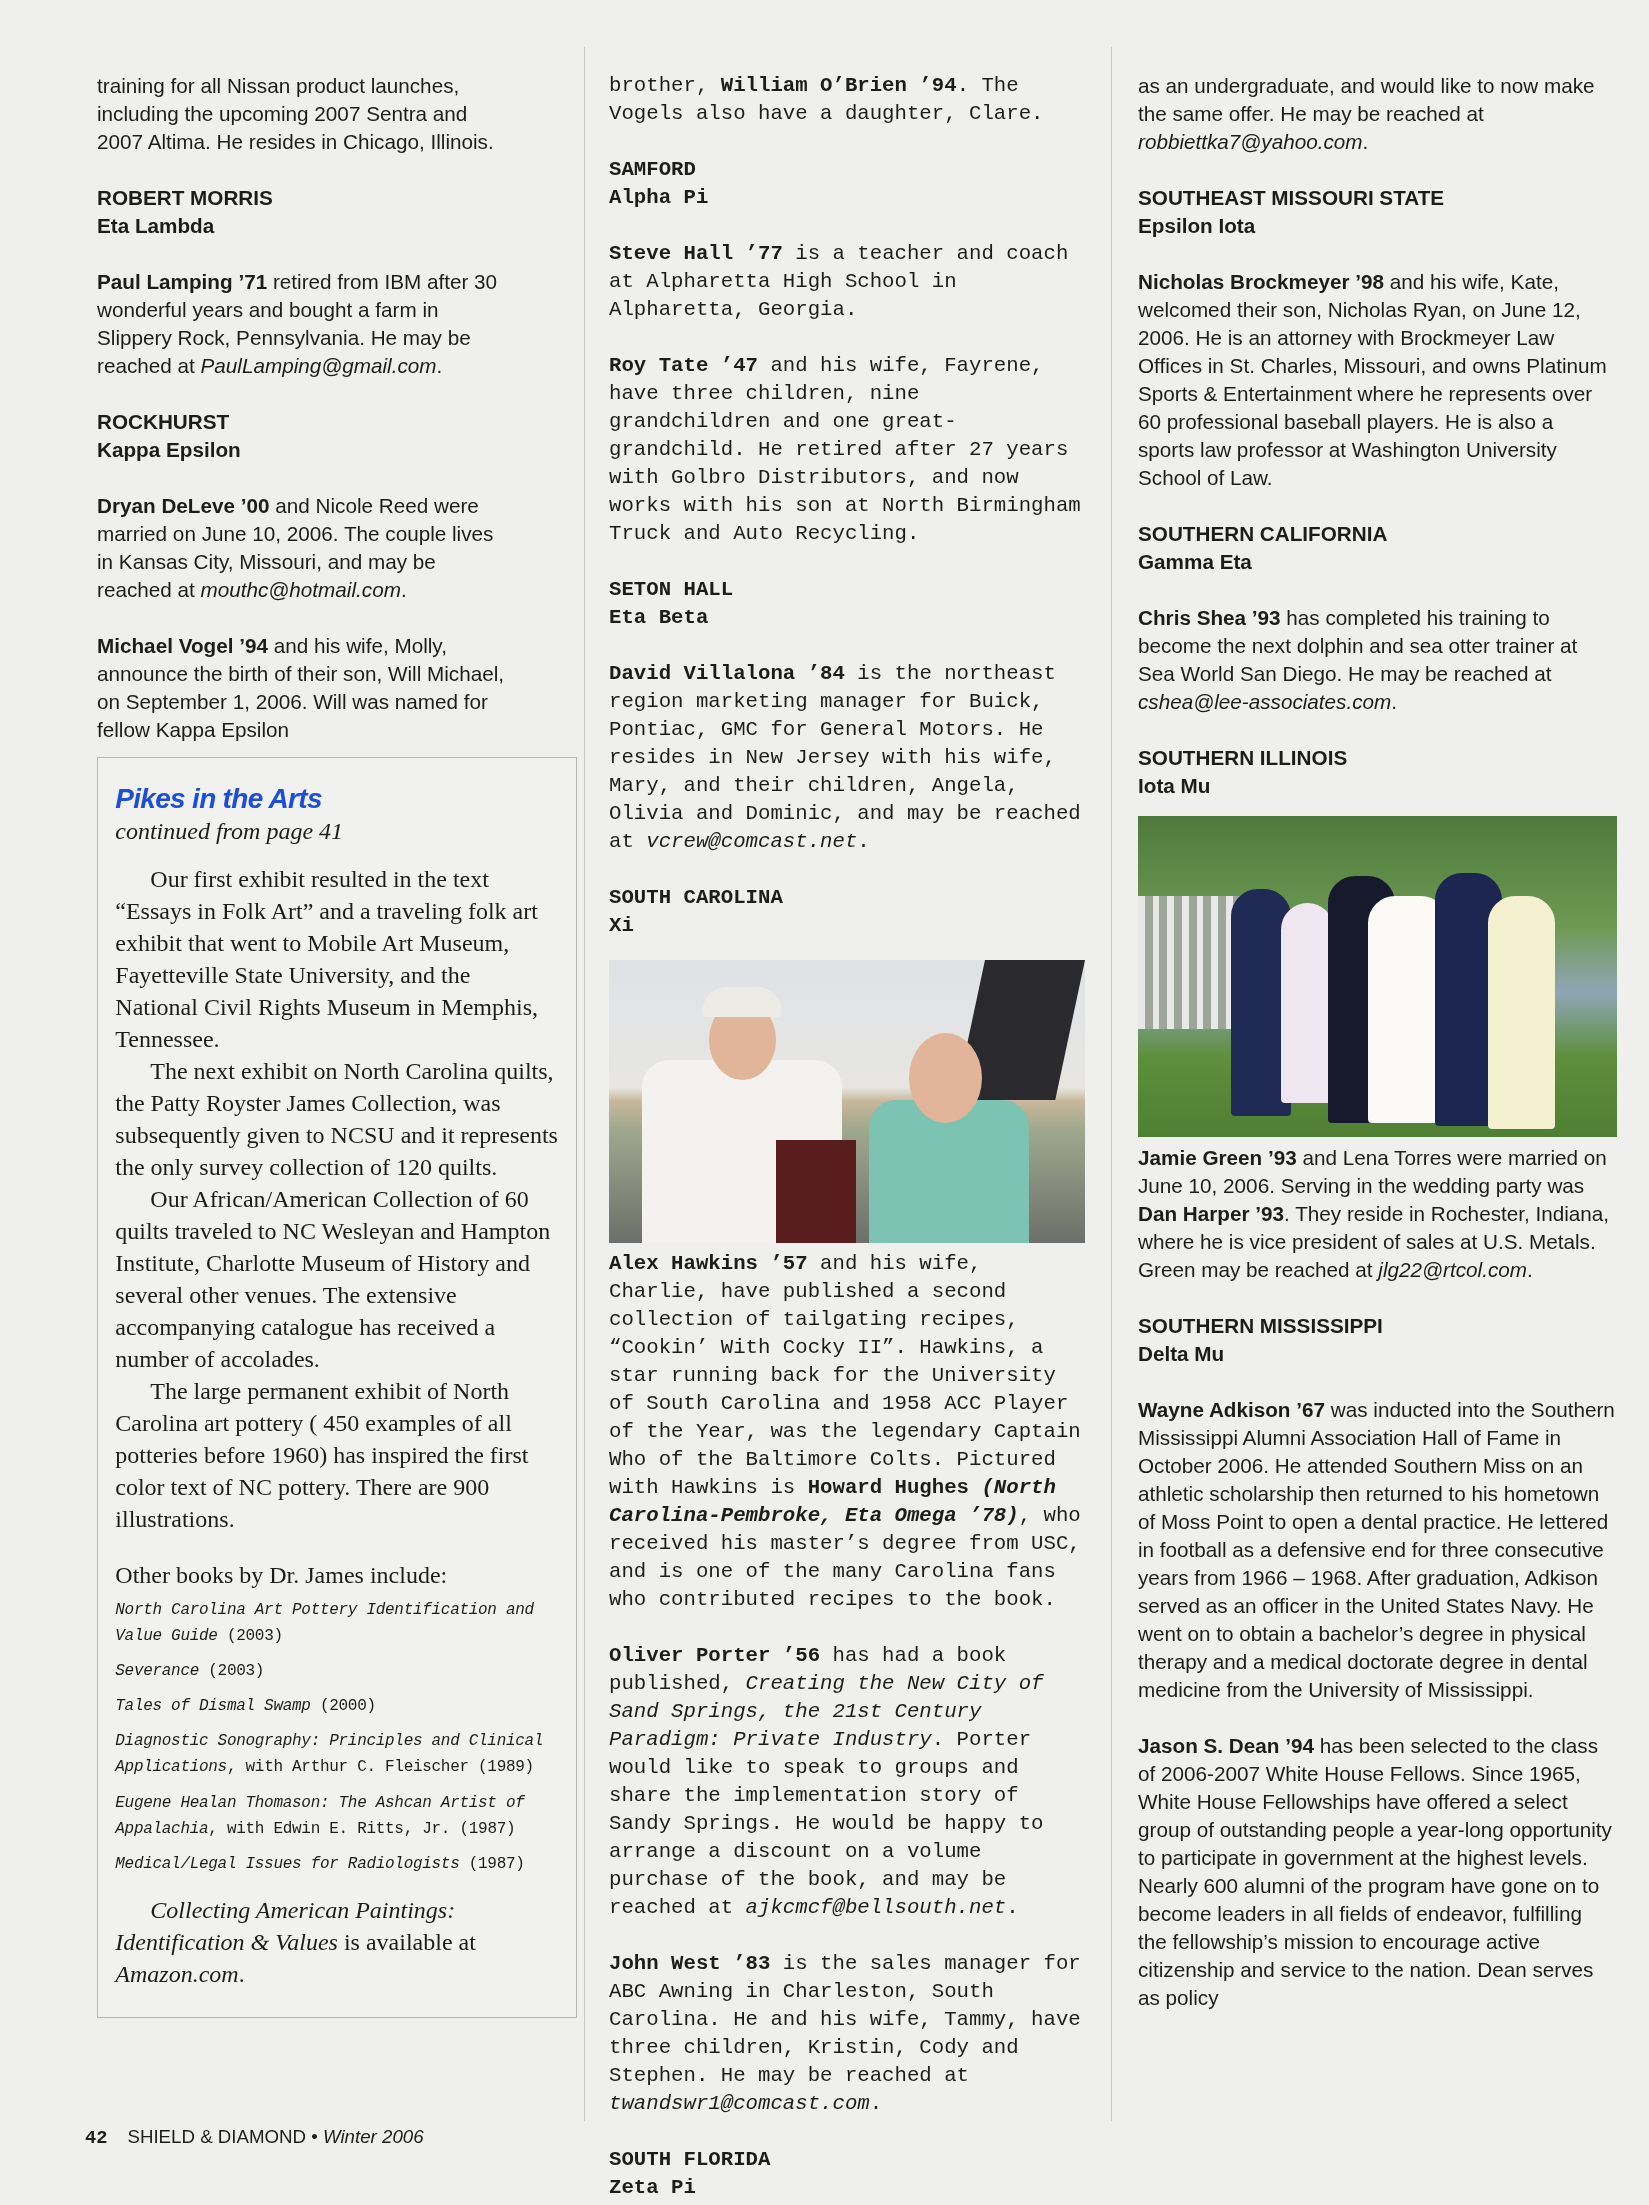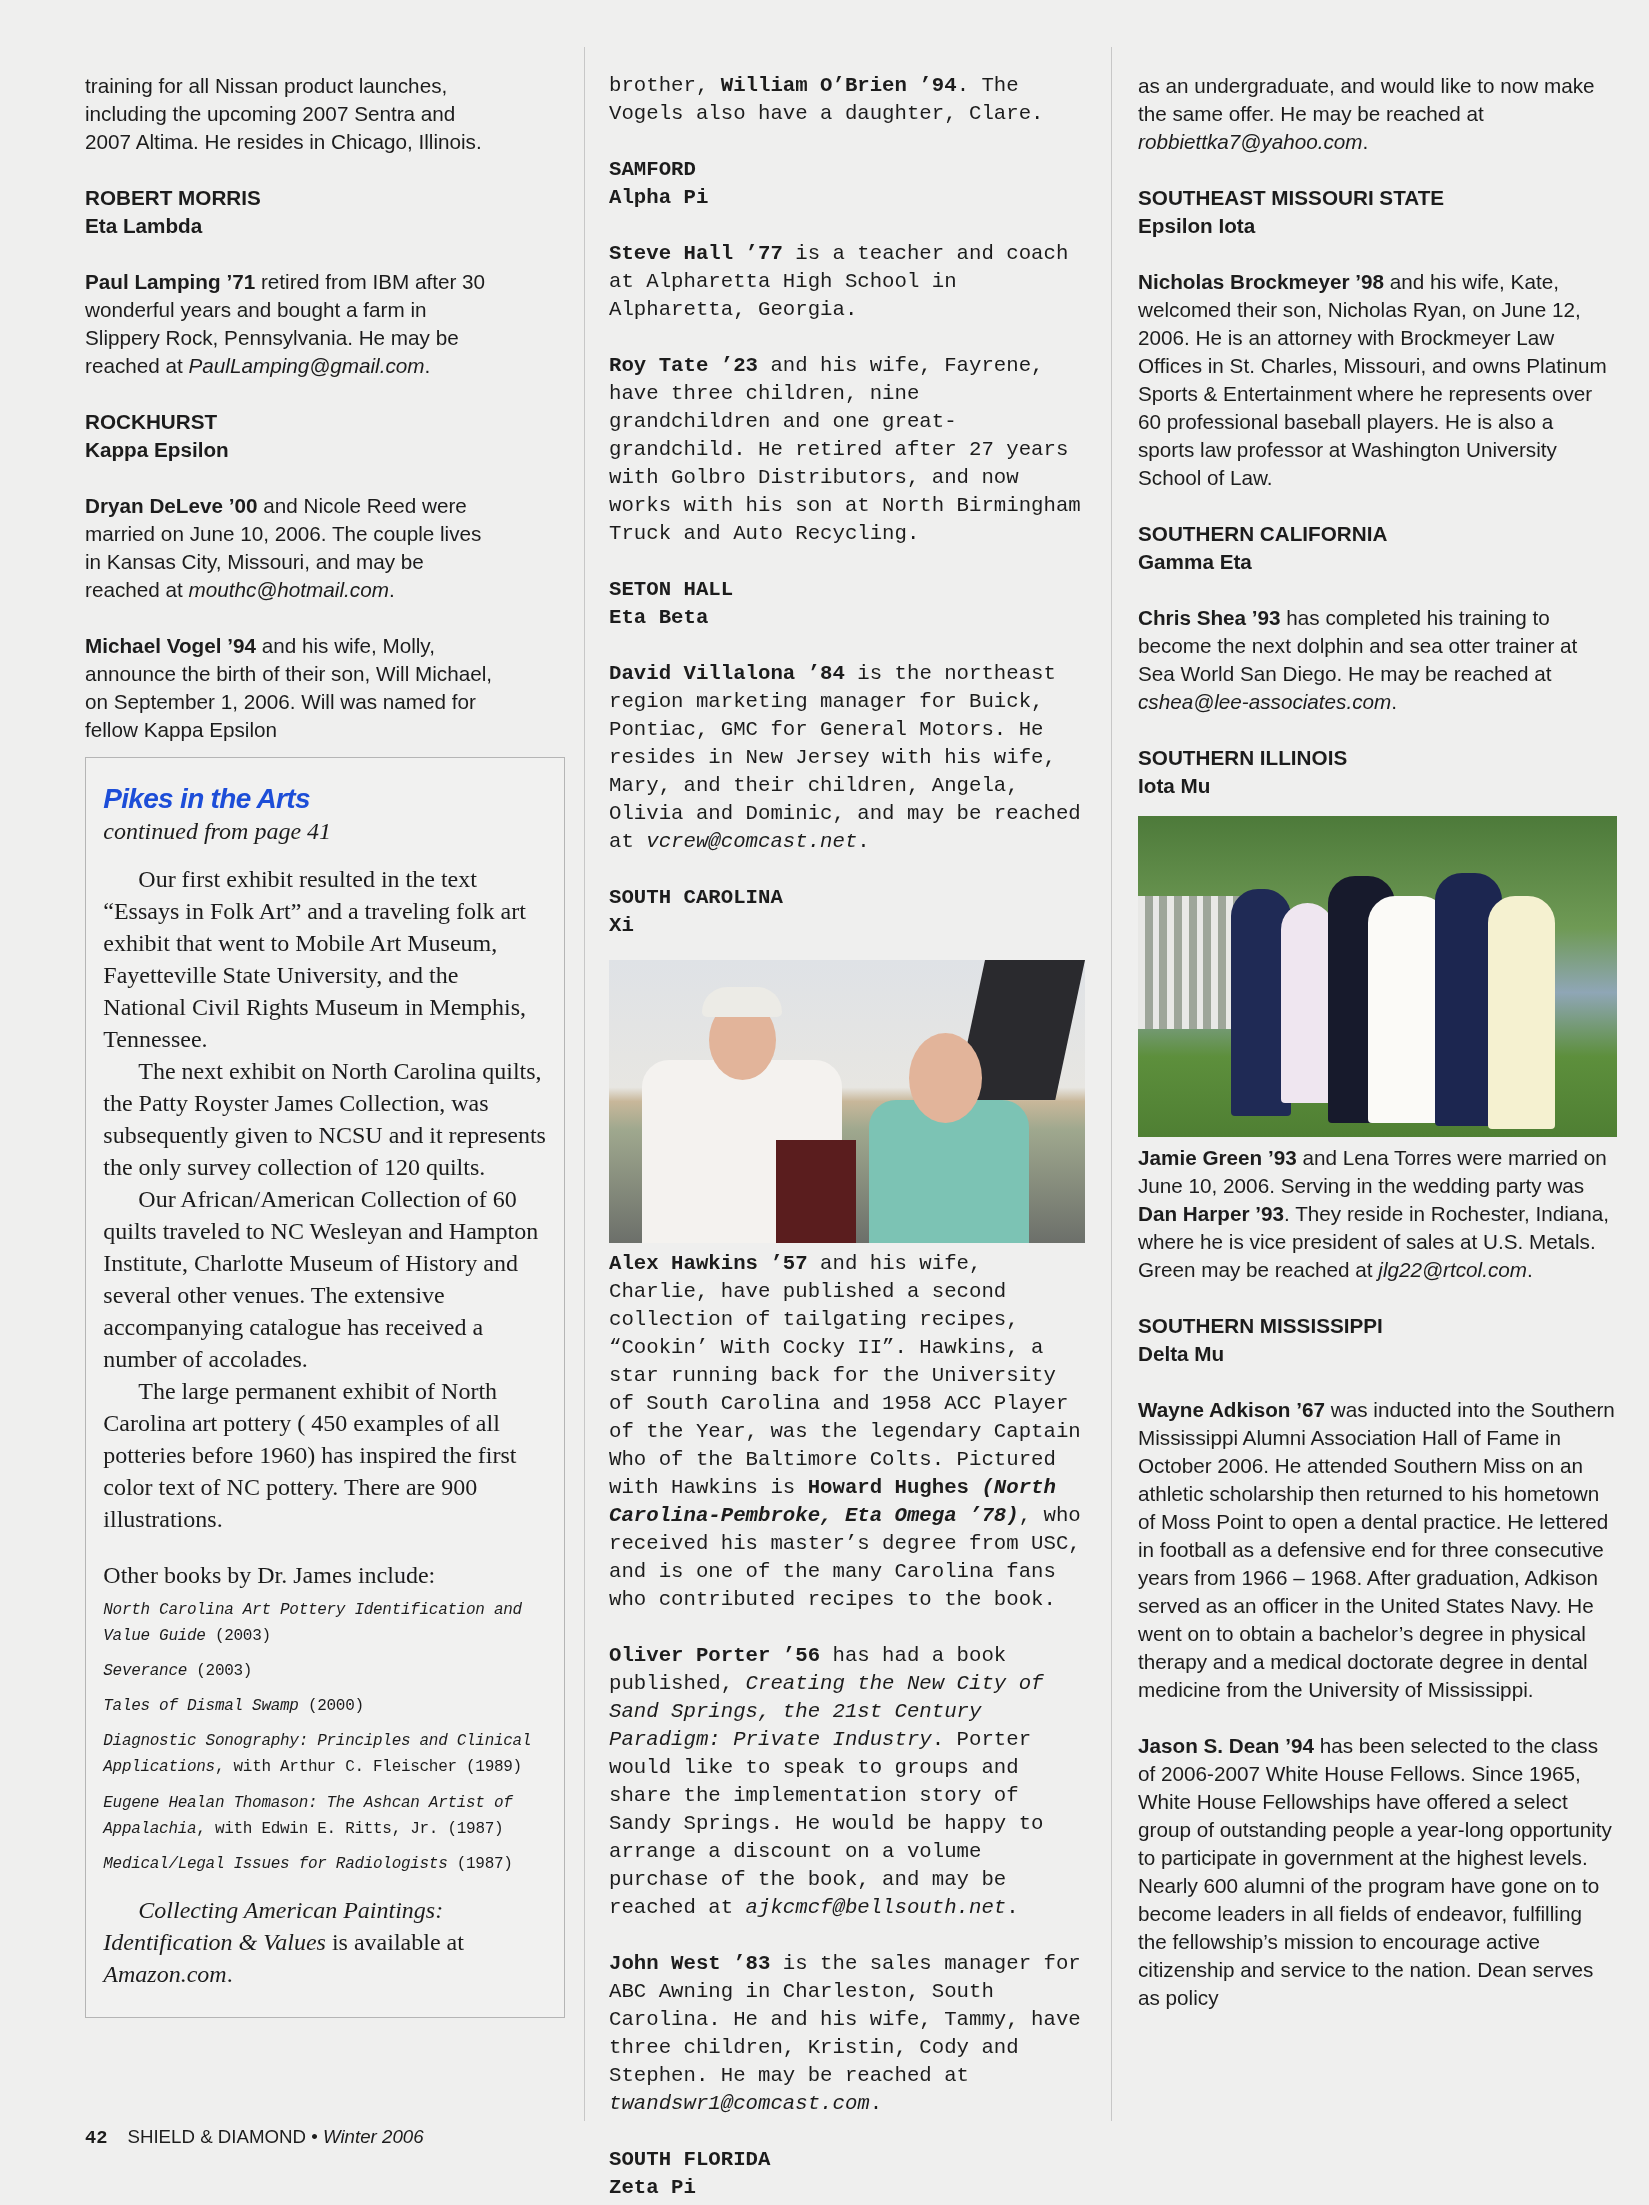--- a/index.html
+++ b/index.html
@@ -11,21 +11,21 @@
       color: #1c1c1c;
       font-family: "Liberation Sans", sans-serif;
     }
     .page { position: absolute; inset: 0; }
     .col {
       position: absolute;
       top: 72px;
       font-size: 20.7px;
       line-height: 28px;
     }
-    .col-left { left: 85px; width: 412px; }
+    .col-left { left: 97px; width: 412px; }
     .col-mid { left: 609px; width: 477px; font-family: Liberation Mono, monospace; }
     .col-right { left: 1138px; width: 477px; }
     .rule {
       position: absolute; top: 47px; width: 1.3px; height: 2074px; background: #c7c7c7;
     }
     .rule-1 { left: 584px; }
     .rule-2 { left: 1111px; }
     p { margin: 0 0 28px 0; }
     .chapter { margin: 0 0 28px 0; font-weight: bold; }
     .chapter .school, .chapter .chapname { display: block; }
@@ -108,21 +108,21 @@
   </div>
 
   <div class="col col-mid">
     <p><span>brother, </span><b>William O’Brien ’94</b><span>. The Vogels also have a daughter, Clare.</span></p>
 
     <div class="chapter">
       <span class="school">SAMFORD</span>
       <span class="chapname">Alpha Pi</span>
     </div>
     <p><b>Steve Hall ’77</b><span> is a teacher and coach at Alpharetta High School in Alpharetta, Georgia.</span></p>
-    <p><b>Roy Tate ’23</b><span> and his wife, Fayrene, have three children, nine grandchildren and one great-grandchild. He retired after 27 years with Golbro Distributors, and now works with his son at North Birmingham Truck and Auto Recycling.</span></p>
+    <p><b>Roy Tate ’47</b><span> and his wife, Fayrene, have three children, nine grandchildren and one great-grandchild. He retired after 27 years with Golbro Distributors, and now works with his son at North Birmingham Truck and Auto Recycling.</span></p>
 
     <div class="chapter">
       <span class="school">SETON HALL</span>
       <span class="chapname">Eta Beta</span>
     </div>
     <p><b>David Villalona ’84</b><span> is the northeast region marketing manager for Buick, Pontiac, GMC for General Motors. He resides in New Jersey with his wife, Mary, and their children, Angela, Olivia and Dominic, and may be reached at </span><span class="email">vcrew@comcast.net</span><span>.</span></p>
 
     <div class="chapter" style="margin-bottom:20px">
       <span class="school">SOUTH CAROLINA</span>
       <span class="chapname">Xi</span>

